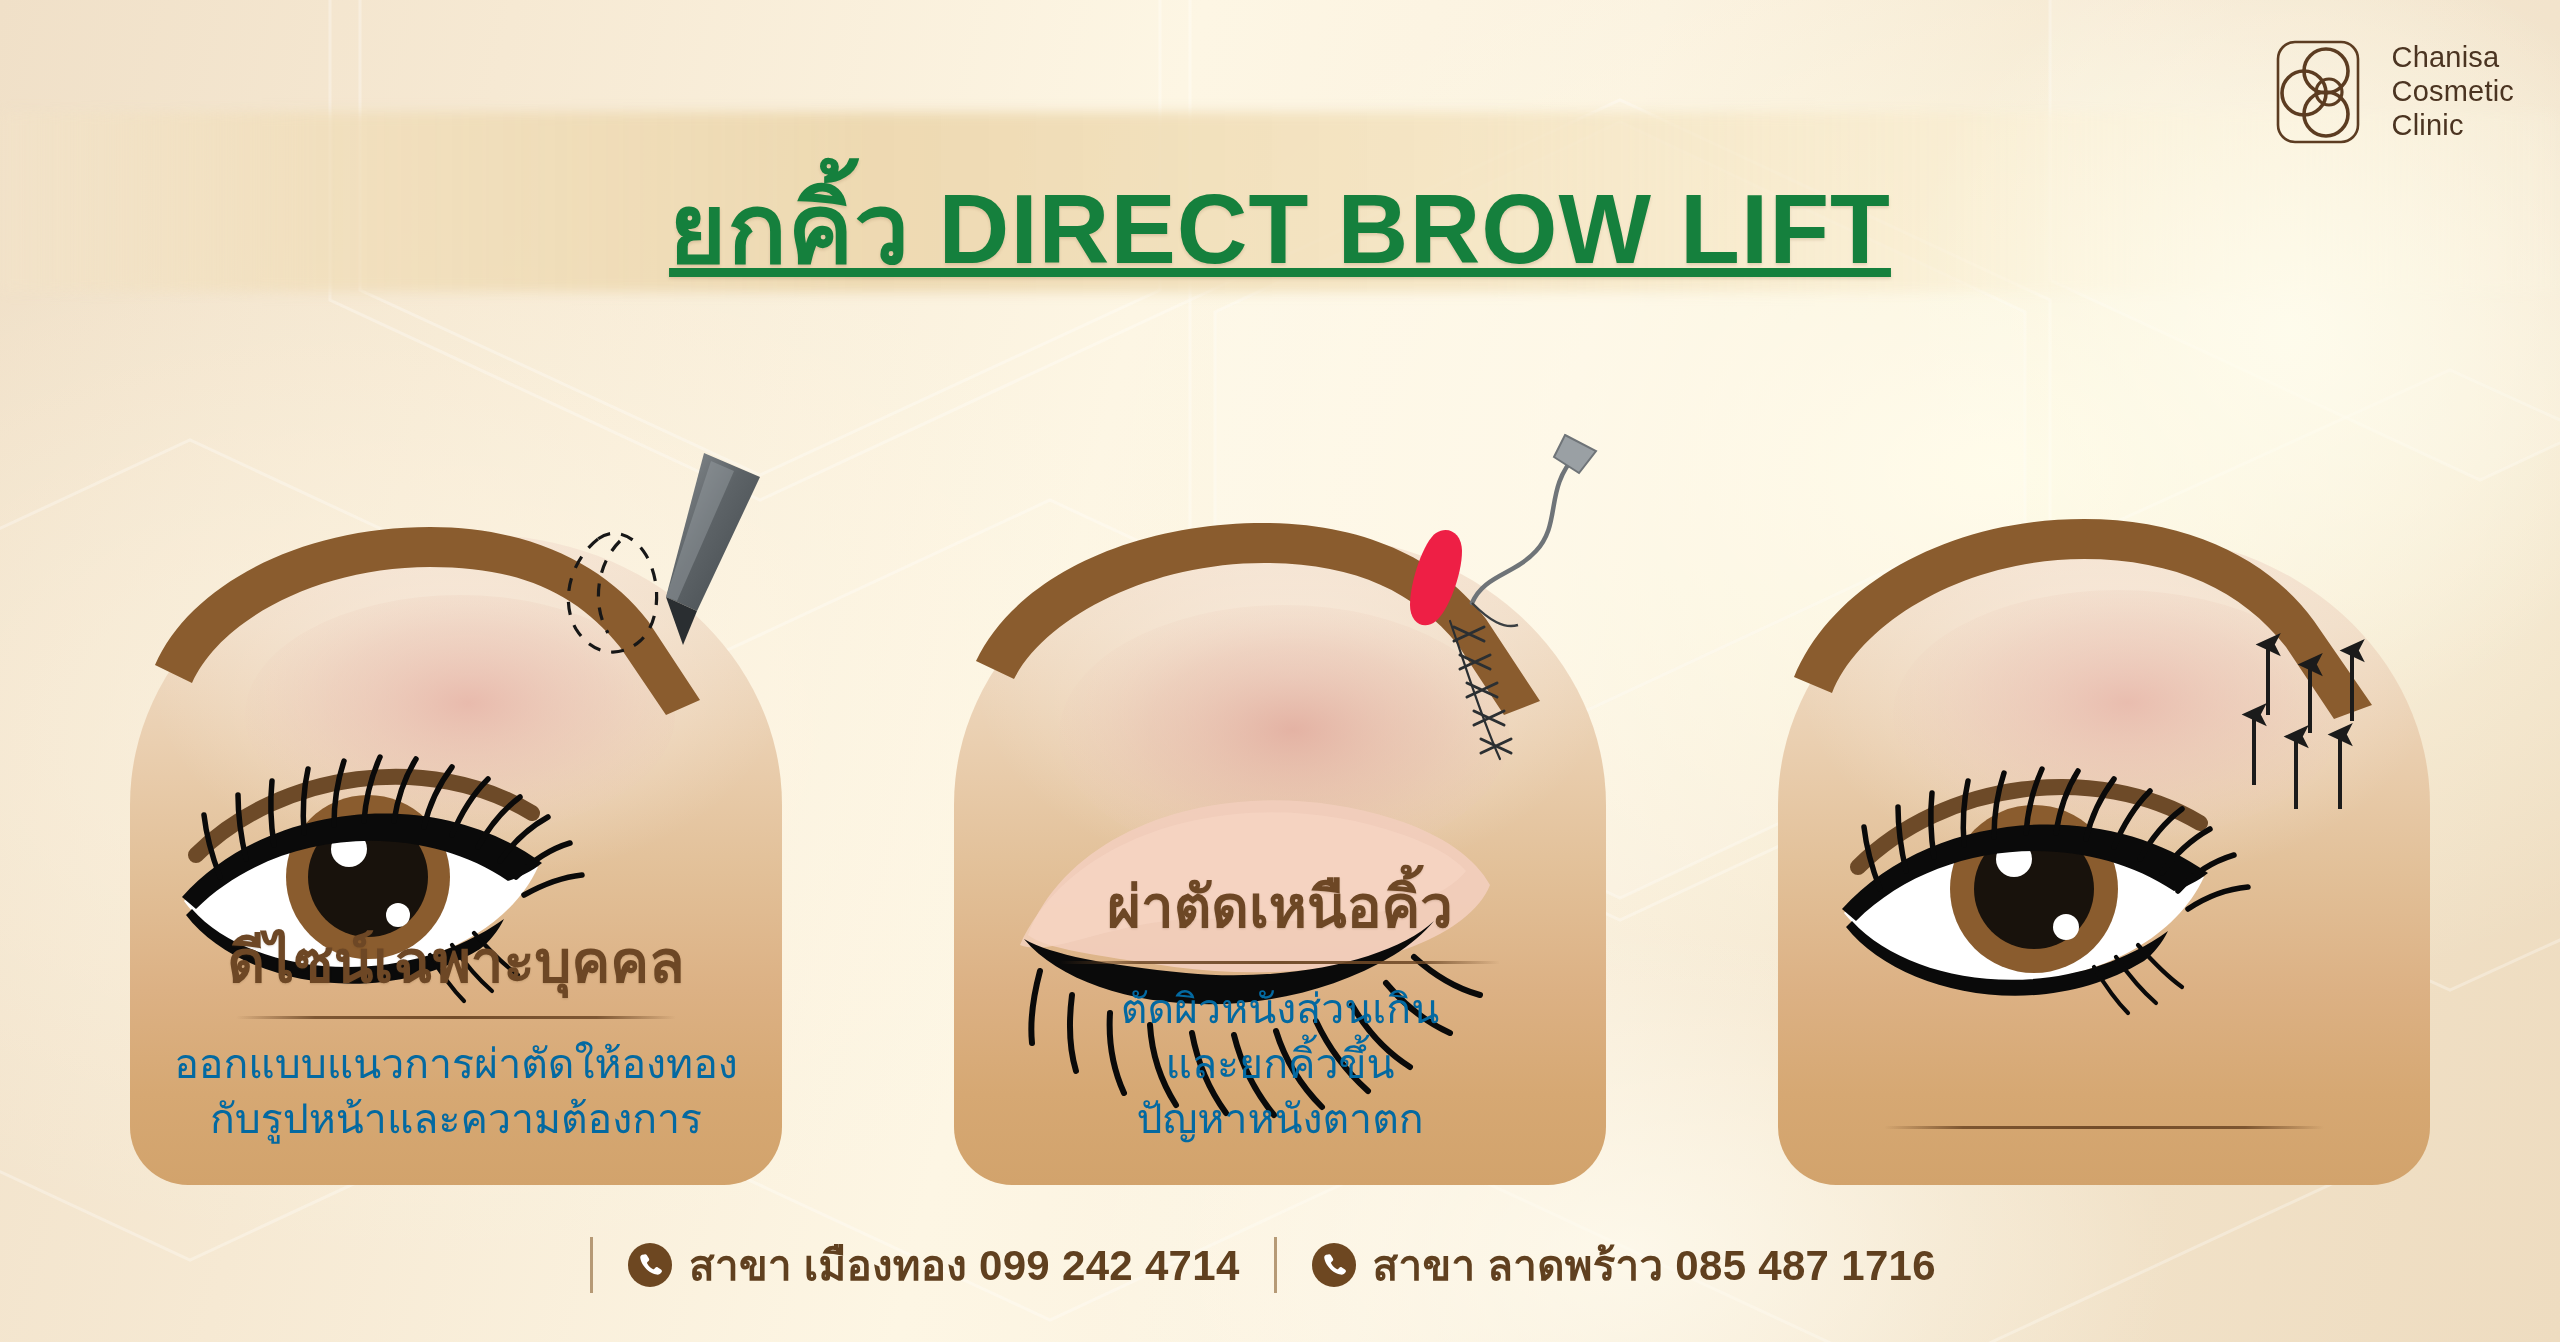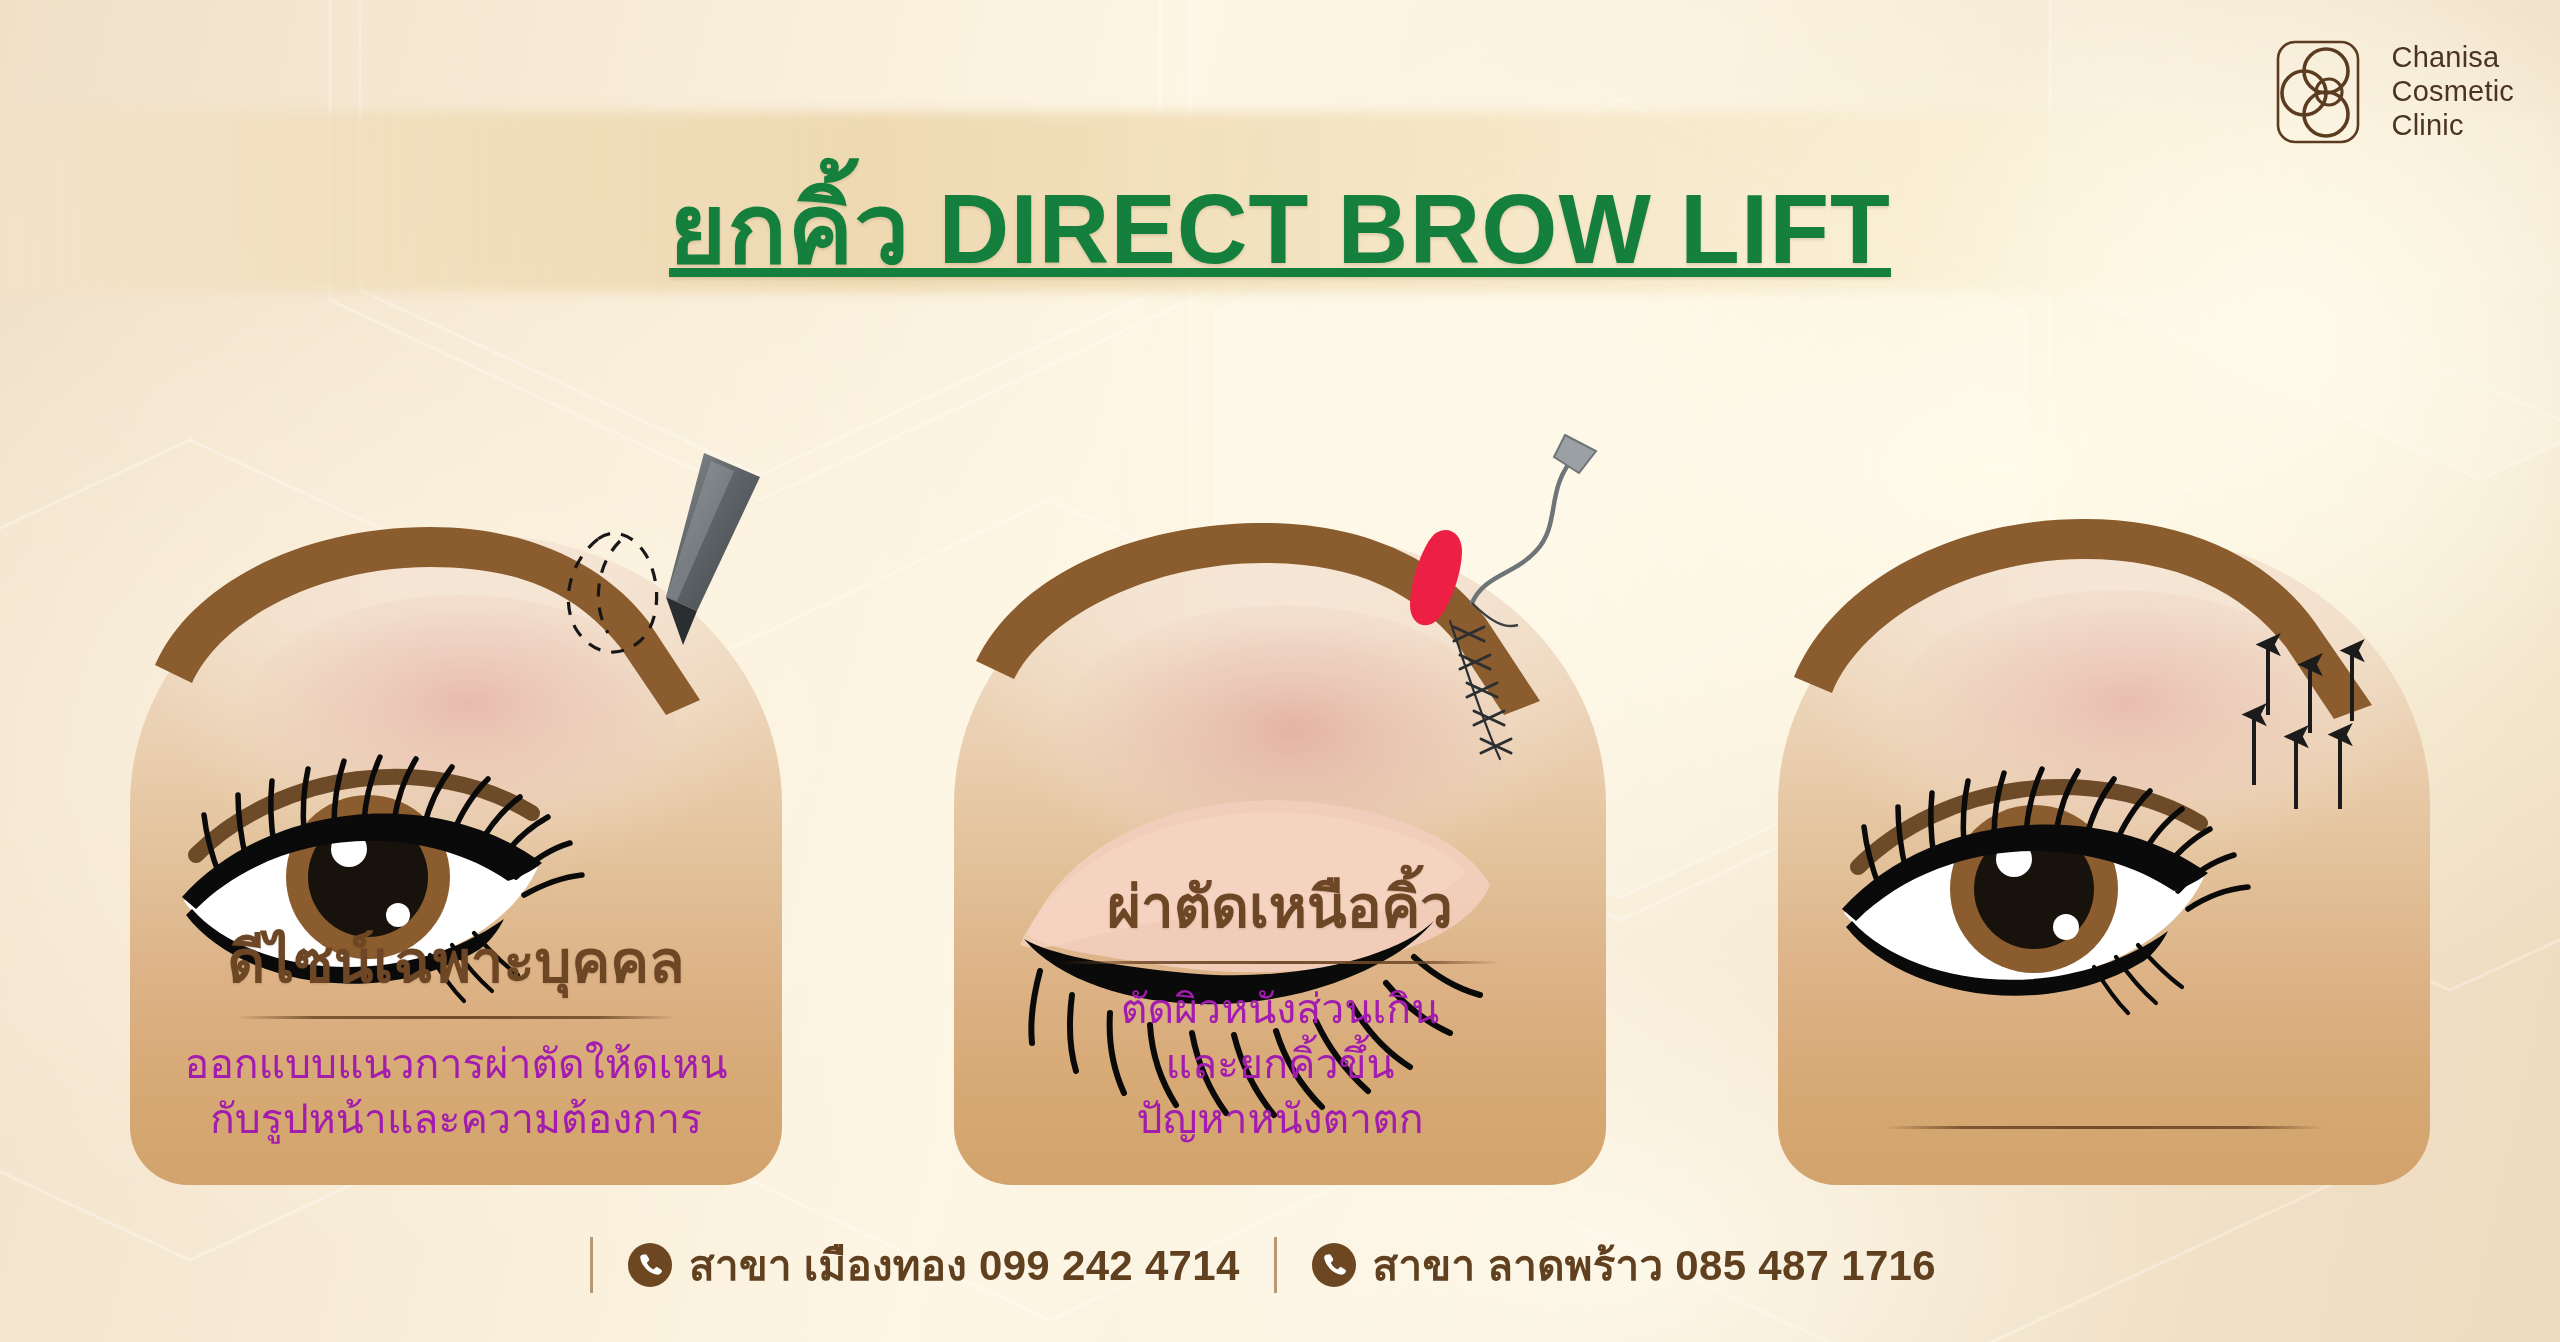--- a/index.html
+++ b/index.html
@@ -98,21 +98,21 @@
   .card-title{
     font-size:58px; font-weight:700; color:#6d4725; line-height:1.1;
     text-shadow:0 1px 2px rgba(90,60,30,.18);
   }
   .card-rule{
     width:440px; height:3px; margin:22px auto 18px;
     background:linear-gradient(90deg, rgba(109,71,37,0) 0%, rgba(109,71,37,.85) 18%, rgba(109,71,37,.95) 50%, rgba(109,71,37,.85) 82%, rgba(109,71,37,0) 100%);
     border-radius:3px;
   }
   .card-desc{
-    font-size:41px; font-weight:400; color:#a21caf; line-height:1.34;
+    font-size:41px; font-weight:400; color:#0369a1; line-height:1.34;
   }
   .card-desc div{ white-space:nowrap; }
 
   
   .footer{
     position:absolute; left:0; right:0; bottom:44px; z-index:30;
     display:flex; align-items:center; justify-content:center; gap:0;
   }
   .fitem{ display:flex; align-items:center; gap:16px; padding:0 34px; }
   .fitem-text{ font-size:42px; font-weight:700; color:#60401f; white-space:nowrap; letter-spacing:.3px; }
@@ -240,21 +240,21 @@
             <path d="M352,530 C366,550 378,564 392,576"></path>
             <path d="M374,518 C390,536 404,550 418,560"></path>
           </g>
         </g>
       </svg>
     </div>
     <div class="card-text">
       <div class="card-title">ดีไซน์เฉพาะบุคคล</div>
       <div class="card-rule"></div>
       <div class="card-desc">
-        <div>ออกแบบแนวการผ่าตัดให้ดเหน</div>
+        <div>ออกแบบแนวการผ่าตัดให้องทอง</div>
         <div>กับรูปหน้าและความต้องการ</div>
       </div>
     </div>
   </div>
 
   <div class="card">
     <div class="card-shape"></div>
     <div class="card-art">
       <svg viewBox="0 0 712 770">
         <defs>

